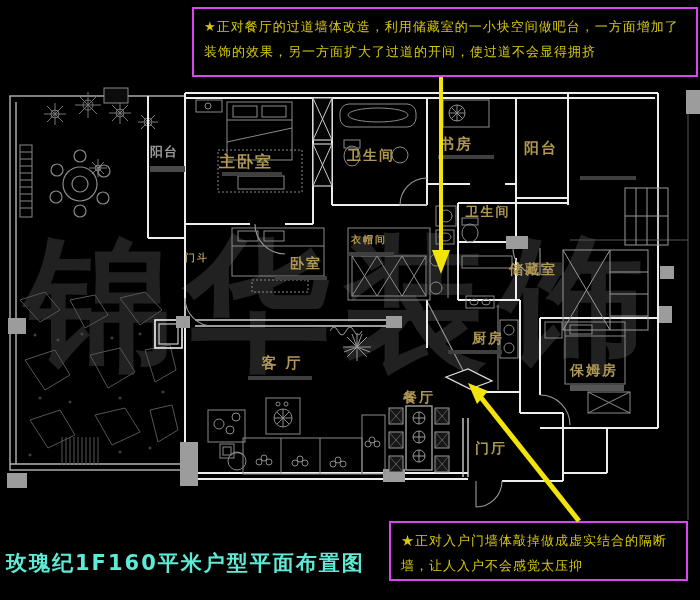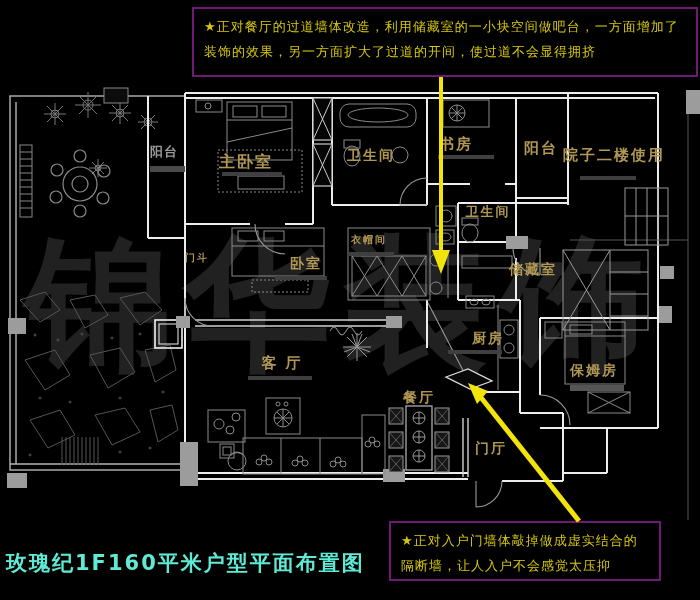--- a/index.html
+++ b/index.html
@@ -5,24 +5,24 @@
   html,body{margin:0;padding:0;background:#000;}
   #stage{position:relative;width:700px;height:600px;background:#000;overflow:hidden;
          font-family:"DejaVu Sans","Liberation Sans",sans-serif;}
   .layer{position:absolute;left:0;top:0;width:700px;height:600px;}
   #watermark{position:absolute;left:26px;top:208px;font-size:146px;font-weight:bold;
              color:rgba(255,255,255,0.13);letter-spacing:12px;white-space:nowrap;
              font-family:"DejaVu Serif","Liberation Serif",serif;pointer-events:none;}
   .room-label{position:absolute;transform:translate(-50%,-50%);font-weight:bold;
               color:#b09753;font-size:14px;letter-spacing:2px;white-space:nowrap;}
   .room-label.gray{color:#9a9a9a;letter-spacing:1px;}
-  .note-box{position:absolute;border:2px solid #701a75;color:#d6c70c;background:rgba(0,0,0,0.55);
+  .note-box{position:absolute;border:2px solid #d946ef;color:#d6c70c;background:rgba(0,0,0,0.55);
             font-size:13px;line-height:25px;padding:5px 10px;letter-spacing:1px;box-sizing:border-box;}
   #note-top{left:192px;top:7px;width:506px;height:70px;}
-  #note-bottom{left:389px;top:521px;width:272px;height:60px;}
+  #note-bottom{left:389px;top:521px;width:299px;height:60px;font-family:Liberation Serif, serif;}
   #plan-title{position:absolute;left:6px;top:549px;font-size:21px;font-weight:bold;color:#5eead4;
               letter-spacing:2px;font-family:"DejaVu Sans","Liberation Sans",sans-serif;}
   svg{position:absolute;left:0;top:0;}
   #arrows{pointer-events:none;}
 </style>
 </head>
 <body>
 
 <div id="stage">
 
@@ -302,21 +302,20 @@
       <rect x="248" y="376" width="64" height="4"></rect>
       <rect x="448" y="350" width="54" height="4"></rect>
     </g>
   </svg>
 
   <div class="room-label gray" style="left:164px;top:152px;font-size:13px;">阳台</div>
   <div class="room-label" style="left:246px;top:162px;font-size:16px;text-align:right;">主卧室</div>
   <div class="room-label" style="left:371px;top:156px;font-size:14px;">卫生间</div>
   <div class="room-label" style="left:456px;top:144px;font-size:15px;">书房</div>
   <div class="room-label" style="left:541px;top:148px;font-size:15px;">阳台</div>
-  <div class="room-label" style="left:614px;top:155px;font-size:15px;">院子二楼使用</div>
   <div class="room-label" style="left:488px;top:212px;font-size:13px;">卫生间</div>
   <div class="room-label" style="left:197px;top:258px;font-size:10px;font-family:Liberation Mono, monospace;">门斗</div>
   <div class="room-label" style="left:306px;top:264px;font-size:14px;">卧室</div>
   <div class="room-label" style="left:369px;top:240px;font-size:10px;">衣帽间</div>
   <div class="room-label" style="left:485px;top:270px;font-size:14px;margin-left:48px;">储藏室</div>
   <div class="room-label" style="left:468px;top:339px;font-size:14px;margin-left:20px;">厨房</div>
   <div class="room-label" style="left:282px;top:363px;font-size:15px;">客 厅</div>
   <div class="room-label" style="left:419px;top:398px;font-size:14px;">餐厅</div>
   <div class="room-label" style="left:594px;top:371px;font-size:14px;">保姆房</div>
   <div class="room-label" style="left:491px;top:449px;font-size:14px;">门厅</div>

